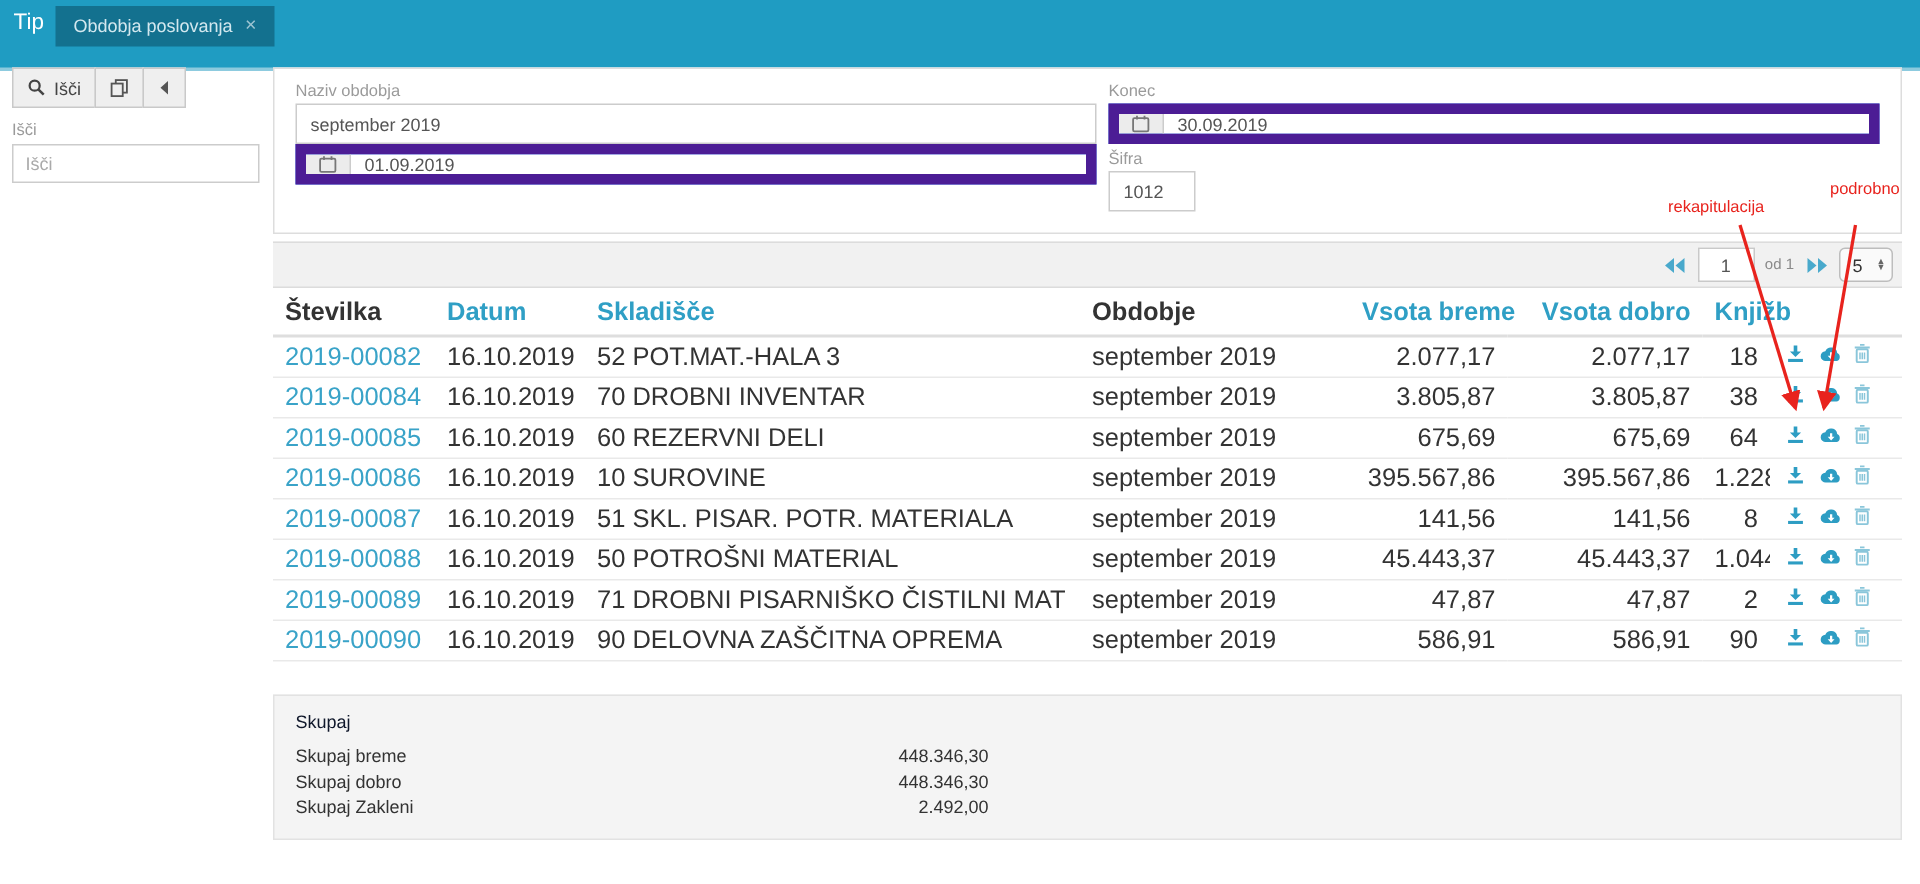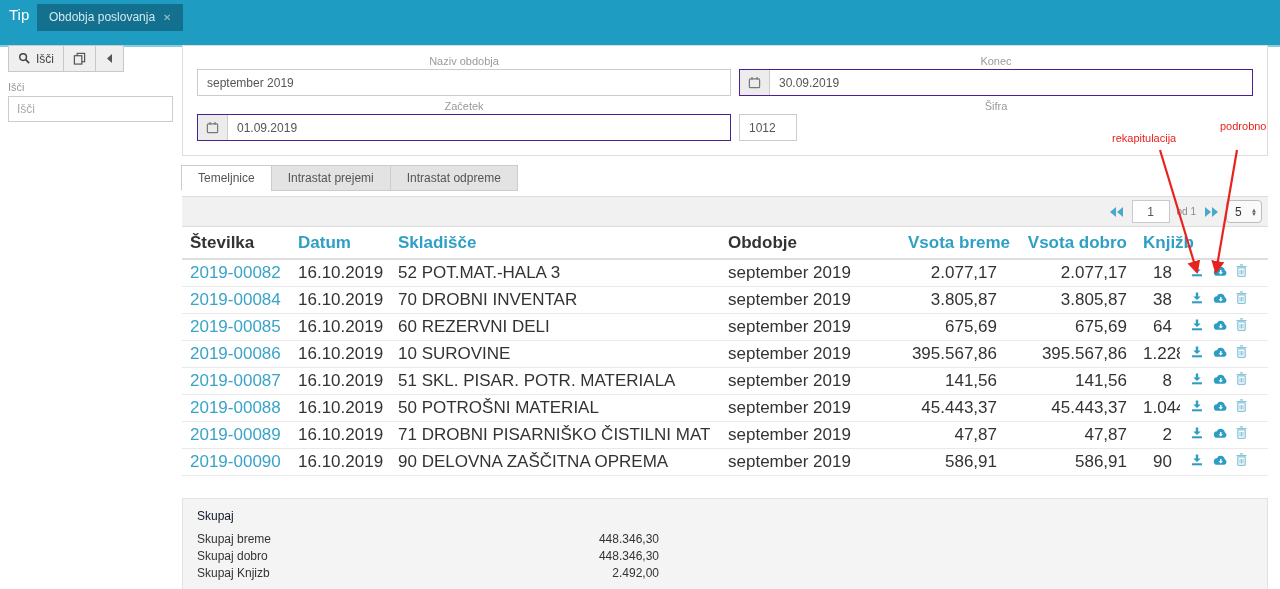--- a/index.html
+++ b/index.html
@@ -38,24 +38,24 @@
   .card-title { font-size:16px; color:#7d7d7d; }
   .hbtns { display:flex; }
   .hbtn { height:25px; background:#ededed; border:1px solid #c6c6c6; margin-left:-1px;
     font-size:13px; color:#333; padding:0 10px; line-height:23px; cursor:pointer;
     font-family:"Liberation Sans",sans-serif; }
   .hbtn.disabled { color:#a3a3a3; }
   .hbtn.info { font-weight:bold; padding:0 8px; }
 
   .form-area { padding:5px 14px 14px; }
   .form-grid { display:grid; grid-template-columns:534px 1fr; column-gap:8px; }
-  .f-label { font-size:11px; color:#9a9a9a; margin:4px 0 2px;text-align:center; }
+  .f-label { font-size:11px; color:#9a9a9a; margin:4px 0 2px; }
   .f-input { width:100%; height:27px; border:1px solid #ccc; font-size:12px; color:#555;
     padding:0 9px; font-family:"Liberation Sans",sans-serif; background:#fff; }
-  .f-withicon { display:flex; border:1px solid #4c1d95; height:27px; background:#3b82f6; }
+  .f-withicon { display:flex; border:7px solid #4c1d95; height:27px; background:#3b82f6; }
   .f-withicon .cal { width:30px; background:#ececec; border-right:1px solid #ccc;
     display:flex; align-items:center; justify-content:center; cursor:pointer; }
   .f-withicon input { border:none; flex:1; font-size:12px; color:#555; padding:0 9px;
     font-family:"Liberation Sans",sans-serif; outline:none; }
   .f-small { width:58px; }
 
   
   .tabs { margin-top:9px; display:flex; }
   .tab { height:26px; line-height:24px; padding:0 16px; font-size:12px; color:#555;
     border:1px solid #ccc; margin-left:-1px; background:#e3e3e3; cursor:pointer; }
@@ -159,45 +159,39 @@
               <svg width="13" height="13" viewBox="0 0 14 14">
                   <rect x="1.5" y="3" width="11" height="9.5" rx="1" fill="none" stroke="#777" stroke-width="1.3"></rect>
                   <line x1="4.3" y1="1.2" x2="4.3" y2="4" stroke="#777" stroke-width="1.3"></line>
                   <line x1="9.7" y1="1.2" x2="9.7" y2="4" stroke="#777" stroke-width="1.3"></line>
                 </svg>
             </span>
             <input type="text" value="30.09.2019" style="">
           </div>
         </div>
         <div>
-          <div class="f-label">Začetek</div>
           <div class="f-withicon">
             <span class="cal">
               <svg width="13" height="13" viewBox="0 0 14 14">
                   <rect x="1.5" y="3" width="11" height="9.5" rx="1" fill="none" stroke="#777" stroke-width="1.3"></rect>
                   <line x1="4.3" y1="1.2" x2="4.3" y2="4" stroke="#777" stroke-width="1.3"></line>
                   <line x1="9.7" y1="1.2" x2="9.7" y2="4" stroke="#777" stroke-width="1.3"></line>
                 </svg>
             </span>
             <input type="text" value="01.09.2019" style="">
           </div>
         </div>
         <div>
           <div class="f-label">Šifra</div>
           <input class="f-input f-small" type="text" value="1012" style="">
         </div>
       </div>
     </div>
   </div>
 
-  <div class="tabs">
-    <div class="tab active">Temeljnice</div>
-    <div class="tab">Intrastat prejemi</div>
-    <div class="tab">Intrastat odpreme</div>
-  </div>
 
   <div class="toolbar">
     <span class="pg-ico">
       <svg width="16" height="12" viewBox="0 0 16 12">
           <polygon points="7,1 1,6 7,11" fill="#49a9cc"></polygon>
           <polygon points="14,1 8,6 14,11" fill="#49a9cc"></polygon>
         </svg>
     </span>
     <input class="pg-input" type="text" value="1" style="">
     <span class="pg-of">od 1</span>
@@ -518,21 +512,21 @@
     <div class="sum-title">Skupaj</div>
     <div class="sum-row">
       <span>Skupaj breme</span>
       <span>448.346,30</span>
     </div>
     <div class="sum-row">
       <span>Skupaj dobro</span>
       <span>448.346,30</span>
     </div>
     <div class="sum-row">
-      <span>Skupaj Knjizb</span>
+      <span>Skupaj Zakleni</span>
       <span>2.492,00</span>
     </div>
   </div>
 
 </div>
 
 <span class="anno" style="left:1112px; top:132px;">rekapitulacija</span>
 <span class="anno" style="left:1220px; top:120px;">podrobno</span>
 <svg id="anno-svg" width="200" height="170">
   <defs>

